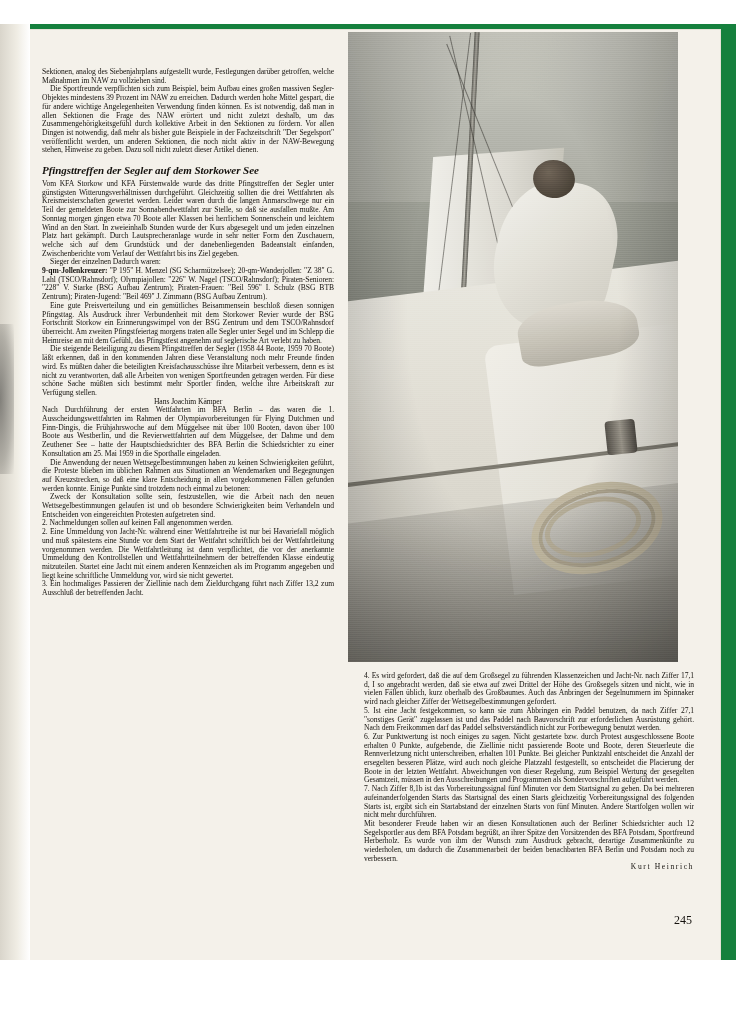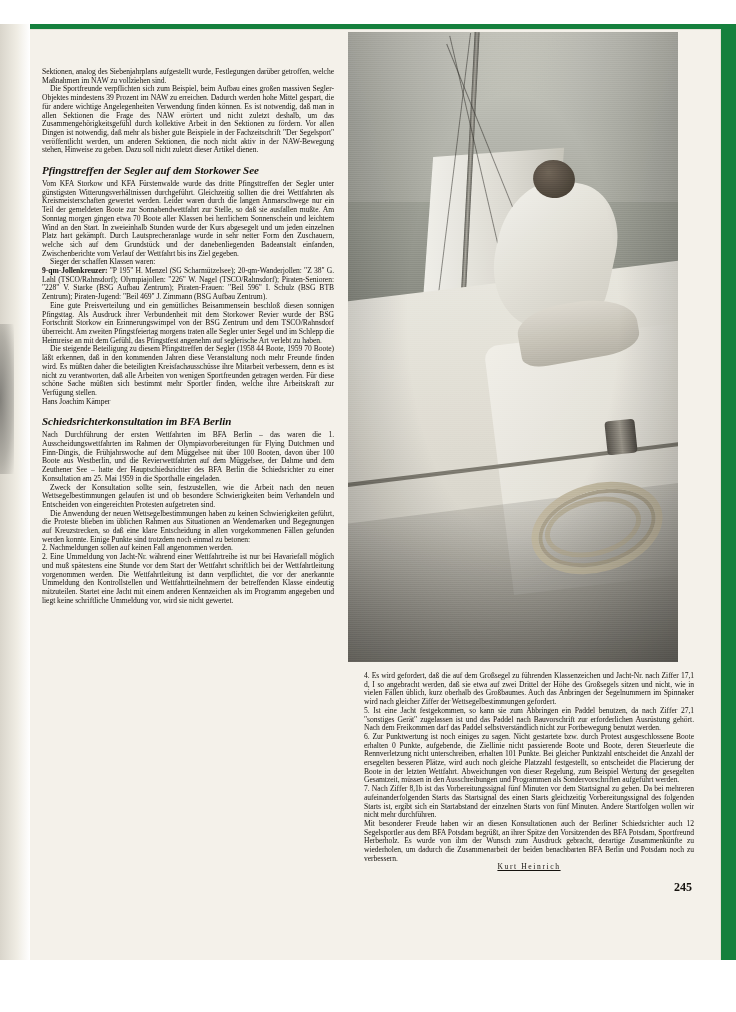--- a/index.html
+++ b/index.html
@@ -183,23 +183,23 @@
   #photo .grain {
     position: absolute; left: 0; top: 0; width: 330px; height: 630px;
     background-image:
       repeating-linear-gradient(0deg, rgba(255,255,255,.035) 0 1px, rgba(0,0,0,.035) 1px 2px);
     mix-blend-mode: overlay;
   }
 
   
   #page-number {
     position: absolute;
-    right: 44px; top: 856px;
+    right: 44px; top: 889px;
     font-family: "Liberation Serif", serif;
-    font-weight: bold;
+    font-weight: normal;
     font-size: 12px;
     color: #15120e;
   }
 
   
   #watermark {
     position: absolute;
     right: 18px; bottom: 14px;
     display: flex;
     align-items: center;
@@ -258,46 +258,46 @@
   </div>
 
   <div class="col" id="col-left">
 
     <p class="noindent">Sektionen, analog des Siebenjahrplans aufgestellt wurde, Festlegungen darüber getroffen, welche Maßnahmen im NAW zu vollziehen sind.</p>
     <p>Die Sportfreunde verpflichten sich zum Beispiel, beim Aufbau eines großen massiven Segler-Objektes mindestens 39 Prozent im NAW zu erreichen. Dadurch werden hohe Mittel gespart, die für andere wichtige Angelegenheiten Verwendung finden können. Es ist notwendig, daß man in allen Sektionen die Frage des NAW erörtert und nicht zuletzt deshalb, um das Zusammengehörigkeitsgefühl durch kollektive Arbeit in den Sektionen zu fördern. Vor allen Dingen ist notwendig, daß mehr als bisher gute Beispiele in der Fachzeitschrift "Der Segelsport" veröffentlicht werden, um anderen Sektionen, die noch nicht aktiv in der NAW-Bewegung stehen, Hinweise zu geben. Dazu soll nicht zuletzt dieser Artikel dienen.</p>
 
     <h2 class="sec">Pfingsttreffen der Segler auf dem Storkower See</h2>
 
     <p class="noindent">Vom KFA Storkow und KFA Fürstenwalde wurde das dritte Pfingsttreffen der Segler unter günstigsten Witterungsverhältnissen durchgeführt. Gleichzeitig sollten die drei Wettfahrten als Kreismeisterschaften gewertet werden. Leider waren durch die langen Anmarschwege nur ein Teil der gemeldeten Boote zur Sonnabendwettfahrt zur Stelle, so daß sie ausfallen mußte. Am Sonntag morgen gingen etwa 70 Boote aller Klassen bei herrlichem Sonnenschein und leichtem Wind an den Start. In zweieinhalb Stunden wurde der Kurs abgesegelt und um jeden einzelnen Platz hart gekämpft. Durch Lautsprecheranlage wurde in sehr netter Form den Zuschauern, welche sich auf dem Grundstück und der danebenliegenden Badeanstalt einfanden, Zwischenberichte vom Verlauf der Wettfahrt bis ins Ziel gegeben.</p>
-    <p>Sieger der schaffen Klassen waren:</p>
+    <p>Sieger der einzelnen Dadurch waren:</p>
 
     <p class="noindent"><span class="b">9-qm-Jollenkreuzer:</span> <span>"P 195" H. Menzel (SG Scharmützelsee); 20-qm-Wanderjollen: "Z 38" G. Lahl (TSCO/Rahnsdorf); Olympiajollen: "226" W. Nagel (TSCO/Rahnsdorf); Piraten-Senioren: "228" V. Starke (BSG Aufbau Zentrum); Piraten-Frauen: "Beil 596" I. Schulz (BSG BTB Zentrum); Piraten-Jugend: "Beil 469" J. Zimmann (BSG Aufbau Zentrum).</span></p>
 
     <p>Eine gute Preisverteilung und ein gemütliches Beisammensein beschloß diesen sonnigen Pfingsttag. Als Ausdruck ihrer Verbundenheit mit dem Storkower Revier wurde der BSG Fortschritt Storkow ein Erinnerungswimpel von der BSG Zentrum und dem TSCO/Rahnsdorf überreicht. Am zweiten Pfingstfeiertag morgens traten alle Segler unter Segel und im Schlepp die Heimreise an mit dem Gefühl, das Pfingstfest angenehm auf seglerische Art verlebt zu haben.</p>
     <p>Die steigende Beteiligung zu diesem Pfingsttreffen der Segler (1958 44 Boote, 1959 70 Boote) läßt erkennen, daß in den kommenden Jahren diese Veranstaltung noch mehr Freunde finden wird. Es müßten daher die beteiligten Kreisfachausschüsse ihre Mitarbeit verbessern, denn es ist nicht zu verantworten, daß alle Arbeiten von wenigen Sportfreunden getragen werden. Für diese schöne Sache müßten sich bestimmt mehr Sportler finden, welche ihre Arbeitskraft zur Verfügung stellen.</p>
 
-    <p class="noindent" style="text-align:left;">Hans Joachim Kämper</p>
-
-    <h2 class="sec">Schiedsrichterkonsultation im BFA Berlin</h2>
+    <p class="noindent" style="text-align:center;">Hans Joachim Kämper</p>
+
 
     <p class="noindent">Nach Durchführung der ersten Wettfahrten im BFA Berlin – das waren die 1. Ausscheidungswettfahrten im Rahmen der Olympiavorbereitungen für Flying Dutchmen und Finn-Dingis, die Frühjahrswoche auf dem Müggelsee mit über 100 Booten, davon über 100 Boote aus Westberlin, und die Revierwettfahrten auf dem Müggelsee, der Dahme und dem Zeuthener See – hatte der Hauptschiedsrichter des BFA Berlin die Schiedsrichter zu einer Konsultation am 25. Mai 1959 in die Sporthalle eingeladen.</p>
+    <p>Die Anwendung der neuen Wettsegelbestimmungen haben zu keinen Schwierigkeiten geführt, die Proteste blieben im üblichen Rahmen aus Situationen an Wendemarken und Begegnungen auf Kreuzstrecken, so daß eine klare Entscheidung in allen vorgekommenen Fällen gefunden werden konnte. Einige Punkte sind trotzdem noch einmal zu betonen:</p>
     <p>Zweck der Konsultation sollte sein, festzustellen, wie die Arbeit nach den neuen Wettsegelbestimmungen gelaufen ist und ob besondere Schwierigkeiten beim Verhandeln und Entscheiden von eingereichten Protesten aufgetreten sind.</p>
-    <p>Die Anwendung der neuen Wettsegelbestimmungen haben zu keinen Schwierigkeiten geführt, die Proteste blieben im üblichen Rahmen aus Situationen an Wendemarken und Begegnungen auf Kreuzstrecken, so daß eine klare Entscheidung in allen vorgekommenen Fällen gefunden werden konnte. Einige Punkte sind trotzdem noch einmal zu betonen:</p>
 
     <p class="noindent">2. Nachmeldungen sollen auf keinen Fall angenommen werden.</p>
     <p class="noindent">2. Eine Ummeldung von Jacht-Nr. während einer Wettfahrtreihe ist nur bei Havariefall möglich und muß spätestens eine Stunde vor dem Start der Wettfahrt schriftlich bei der Wettfahrtleitung vorgenommen werden. Die Wettfahrtleitung ist dann verpflichtet, die vor der anerkannte Ummeldung den Kontrollstellen und Wettfahrtteilnehmern der betreffenden Klasse eindeutig mitzuteilen. Startet eine Jacht mit einem anderen Kennzeichen als im Programm angegeben und liegt keine schriftliche Ummeldung vor, wird sie nicht gewertet.</p>
+    <p class="noindent">3. Ein hochmaliges Passieren der Ziellinie nach dem Zieldurchgang führt nach Ziffer 13,2 zum Ausschluß der betreffenden Jacht.</p>
   </div>
 
   <div class="col" id="col-right">
     <p class="noindent">4. Es wird gefordert, daß die auf dem Großsegel zu führenden Klassenzeichen und Jacht-Nr. nach Ziffer 17,1 d, I so angebracht werden, daß sie etwa auf zwei Drittel der Höhe des Großsegels sitzen und nicht, wie in vielen Fällen üblich, kurz oberhalb des Großbaumes. Auch das Anbringen der Segelnummern im Spinnaker wird nach gleicher Ziffer der Wettsegelbestimmungen gefordert.</p>
     <p class="noindent">5. Ist eine Jacht festgekommen, so kann sie zum Abbringen ein Paddel benutzen, da nach Ziffer 27,1 "sonstiges Gerät" zugelassen ist und das Paddel nach Bauvorschrift zur erforderlichen Ausrüstung gehört. Nach dem Freikommen darf das Paddel selbstverständlich nicht zur Fortbewegung benutzt werden.</p>
     <p class="noindent">6. Zur Punktwertung ist noch einiges zu sagen. Nicht gestartete bzw. durch Protest ausgeschlossene Boote erhalten 0 Punkte, aufgebende, die Ziellinie nicht passierende Boote und Boote, deren Steuerleute die Rennverletzung nicht unterschreiben, erhalten 101 Punkte. Bei gleicher Punktzahl entscheidet die Anzahl der ersegelten besseren Plätze, wird auch noch gleiche Platzzahl festgestellt, so entscheidet die Placierung der Boote in der letzten Wettfahrt. Abweichungen von dieser Regelung, zum Beispiel Wertung der gesegelten Gesamtzeit, müssen in den Ausschreibungen und Programmen als Sondervorschriften aufgeführt werden.</p>
     <p class="noindent">7. Nach Ziffer 8,1b ist das Vorbereitungssignal fünf Minuten vor dem Startsignal zu geben. Da bei mehreren aufeinanderfolgenden Starts das Startsignal des einen Starts gleichzeitig Vorbereitungssignal des folgenden Starts ist, ergibt sich ein Startabstand der einzelnen Starts von fünf Minuten. Andere Startfolgen wollen wir nicht mehr durchführen.</p>
     <p class="noindent">Mit besonderer Freude haben wir an diesen Konsultationen auch der Berliner Schiedsrichter auch 12 Segelsportler aus dem BFA Potsdam begrüßt, an ihrer Spitze den Vorsitzenden des BFA Potsdam, Sportfreund Herberholz. Es wurde von ihm der Wunsch zum Ausdruck gebracht, derartige Zusammenkünfte zu wiederholen, um dadurch die Zusammenarbeit der beiden benachbarten BFA Berlin und Potsdam noch zu verbessern.</p>
-    <p class="noindent sp" style="text-align:center;text-decoration:underline;">Kurt Heinrich</p>
+    <p class="noindent sp" style="text-align:right;">Kurt Heinrich</p>
   </div>
 
   <div id="page-number">245</div>
 
 </div>
 
 <div id="footer-band"></div>
 
 <div id="watermark">
   <span class="c-mark">©</span>

